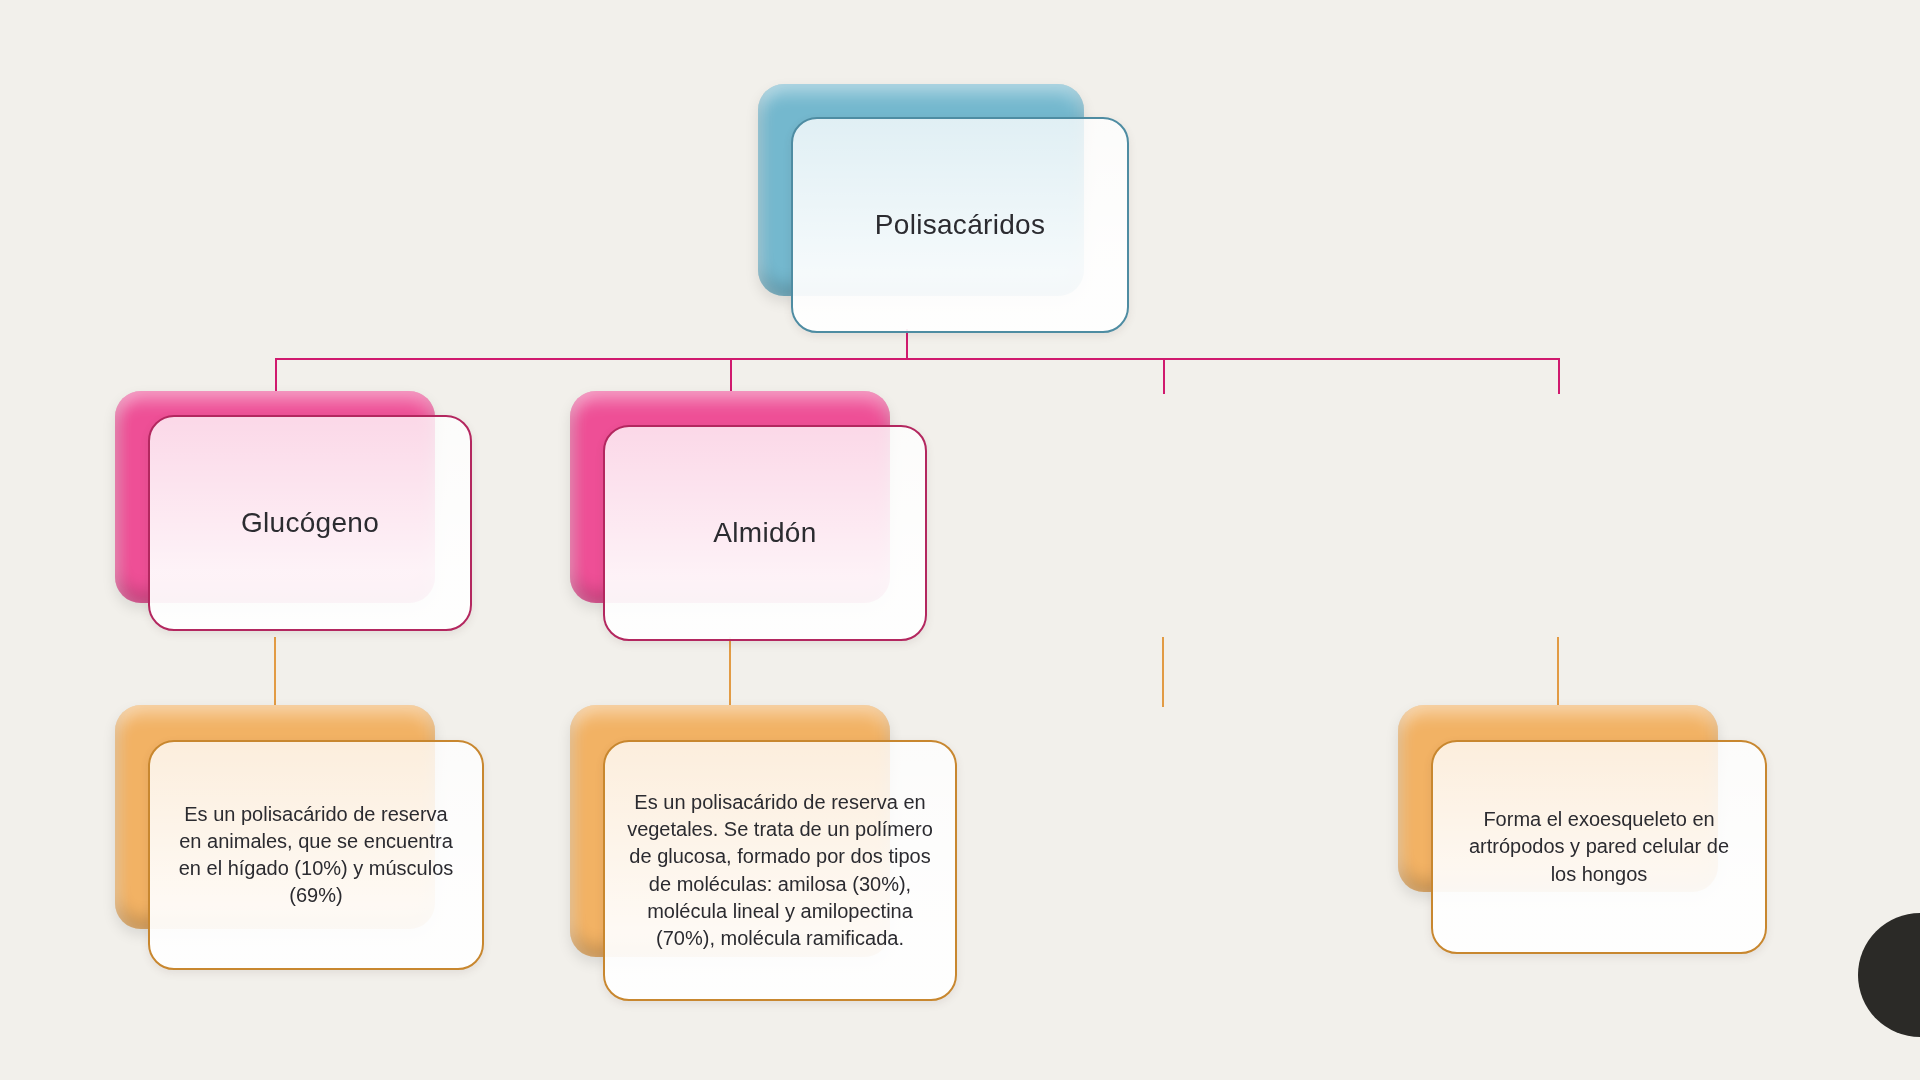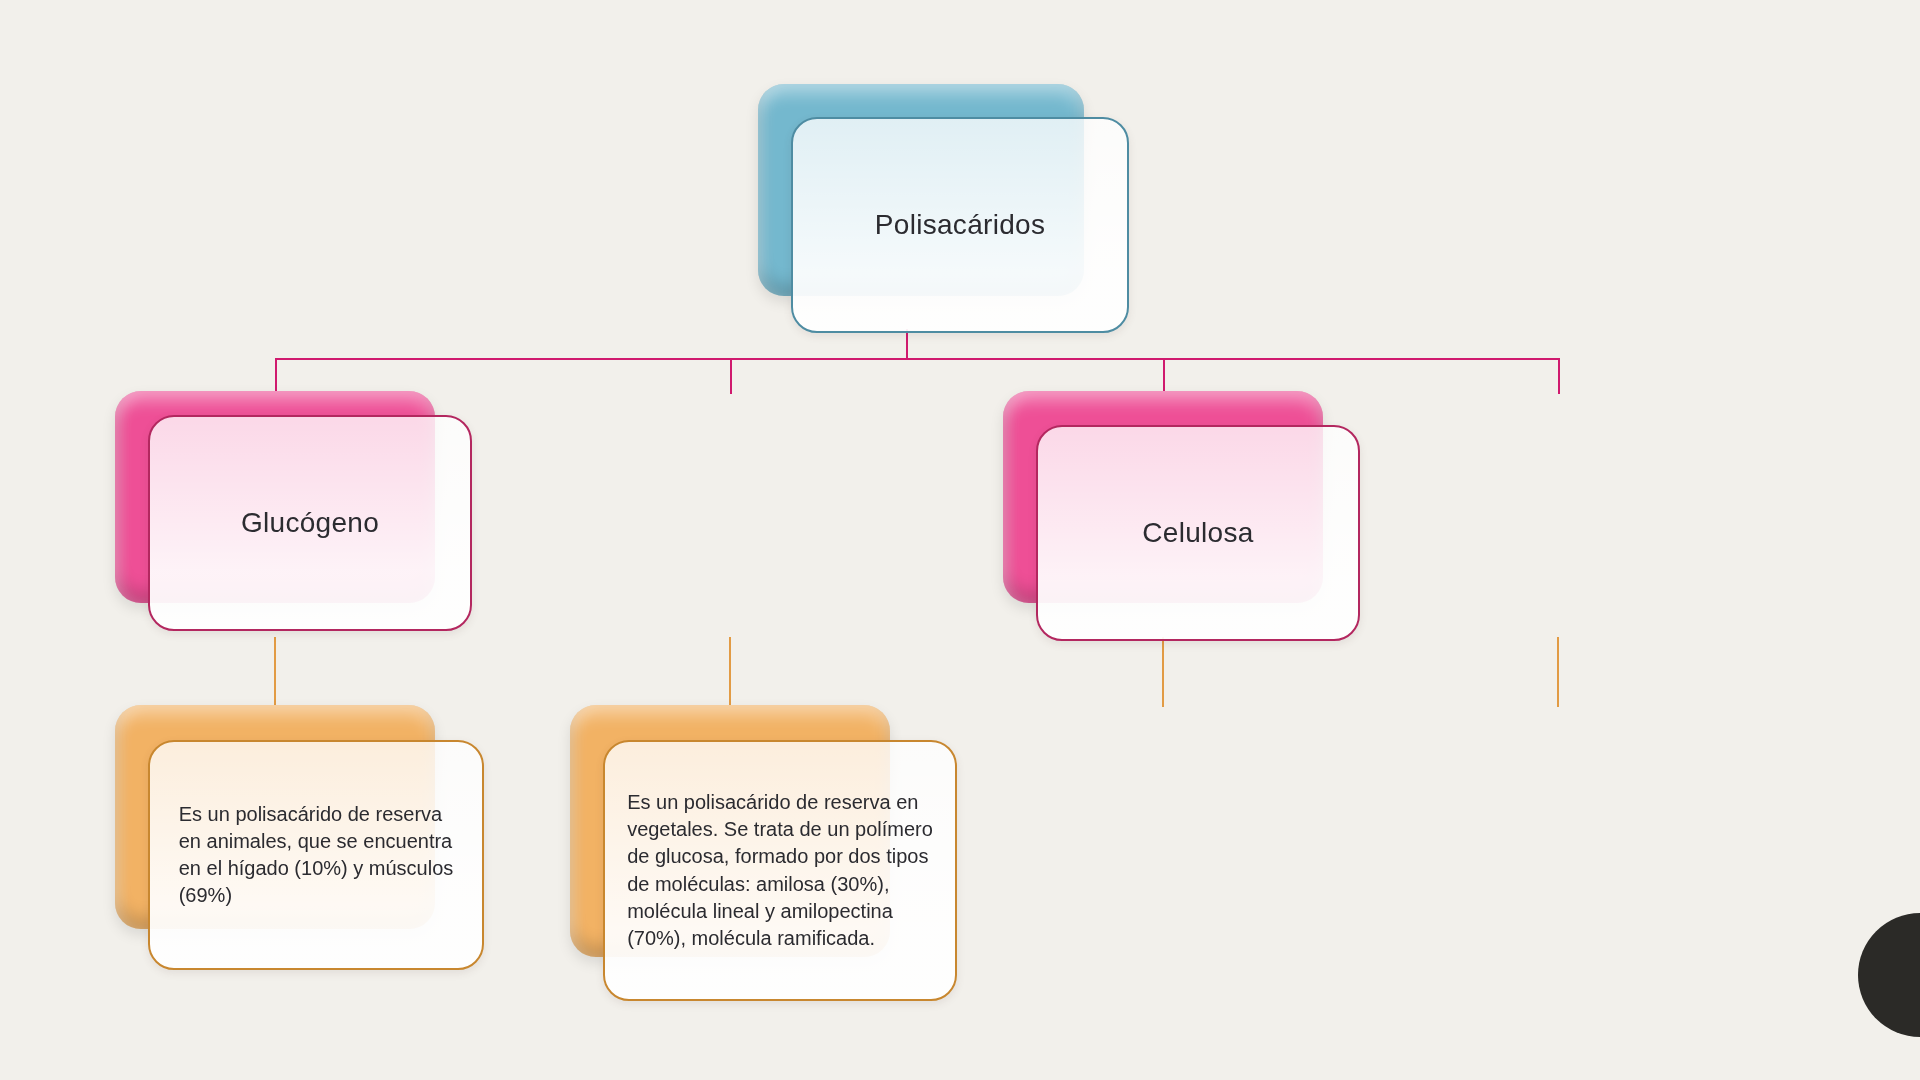--- a/index.html
+++ b/index.html
@@ -32,21 +32,21 @@
       inset 0 10px 16px rgba(255,255,255,0.40),
       inset 0 -12px 16px rgba(0,0,0,0.17),
       inset 8px 0 12px rgba(255,255,255,0.14),
       0 6px 14px rgba(0,0,0,0.10);
   }
   .front {
     position: absolute;
     border-radius: 26px;
     background: linear-gradient(rgba(255,255,255,0.78), rgba(255,255,255,0.93) 72%);
     display: flex; align-items: center; justify-content: center;
-    text-align: left;
+    text-align: center;
     box-shadow: 0 3px 9px rgba(90,60,60,0.10);
   }
   .blue   .back  { background: var(--blue_back,  #74b8ce); }
   .blue   .front { border: 2px solid var(--blue_border,  #4e8ca2); }
   .pink   .back  { background: var(--pink_back,  #ee4f96); }
   .pink   .front { border: 2px solid var(--pink_border,  #b3275f); }
   .orange .back  { background: var(--orange_back, #f2b264); }
   .orange .front { border: 2px solid var(--orange_border, #c8872f); }
 
   .label {
@@ -95,27 +95,27 @@
     </div>
   </div>
 
   <div class="node pink" style="left:115px; top:391px; width:320px; height:212px">
     <div class="back"></div>
     <div class="front" style="left:33px; top:24px; width:320px; height:212px">
       <span class="label">Glucógeno</span>
     </div>
   </div>
 
-
-  <div class="node pink" style="left:1003px; top:391px; width:320px; height:212px">
+  <div class="node pink" style="left:570px; top:391px; width:320px; height:212px">
     <div class="back"></div>
     <div class="front" style="left:33px; top:34px; width:320px; height:212px">
-      <span class="label">Celulosa</span>
+      <span class="label">Almidón</span>
     </div>
   </div>
+
 
 
   <div class="node orange" style="left:115px; top:705px; width:320px; height:224px">
     <div class="back"></div>
     <div class="front" style="left:33px; top:35px; width:332px; height:226px">
       <span class="desc">Es un polisacárido de reserva
 en animales, que se encuentra
 en el hígado (10%) y músculos
 (69%)</span>
     </div>
@@ -127,16 +127,24 @@
       <span class="desc">Es un polisacárido de reserva en
 vegetales. Se trata de un polímero
 de glucosa, formado por dos tipos
 de moléculas: amilosa (30%),
 molécula lineal y amilopectina
 (70%), molécula ramificada.</span>
     </div>
   </div>
 
 
+  <div class="node orange" style="left:1398px; top:705px; width:320px; height:187px">
+    <div class="back"></div>
+    <div class="front" style="left:33px; top:35px; width:332px; height:210px">
+      <span class="desc">Forma el exoesqueleto en
+artrópodos y pared celular de
+los hongos</span>
+    </div>
+  </div>
 
   <div class="corner-circle"></div>
 
 </div>
 
 </body></html>

